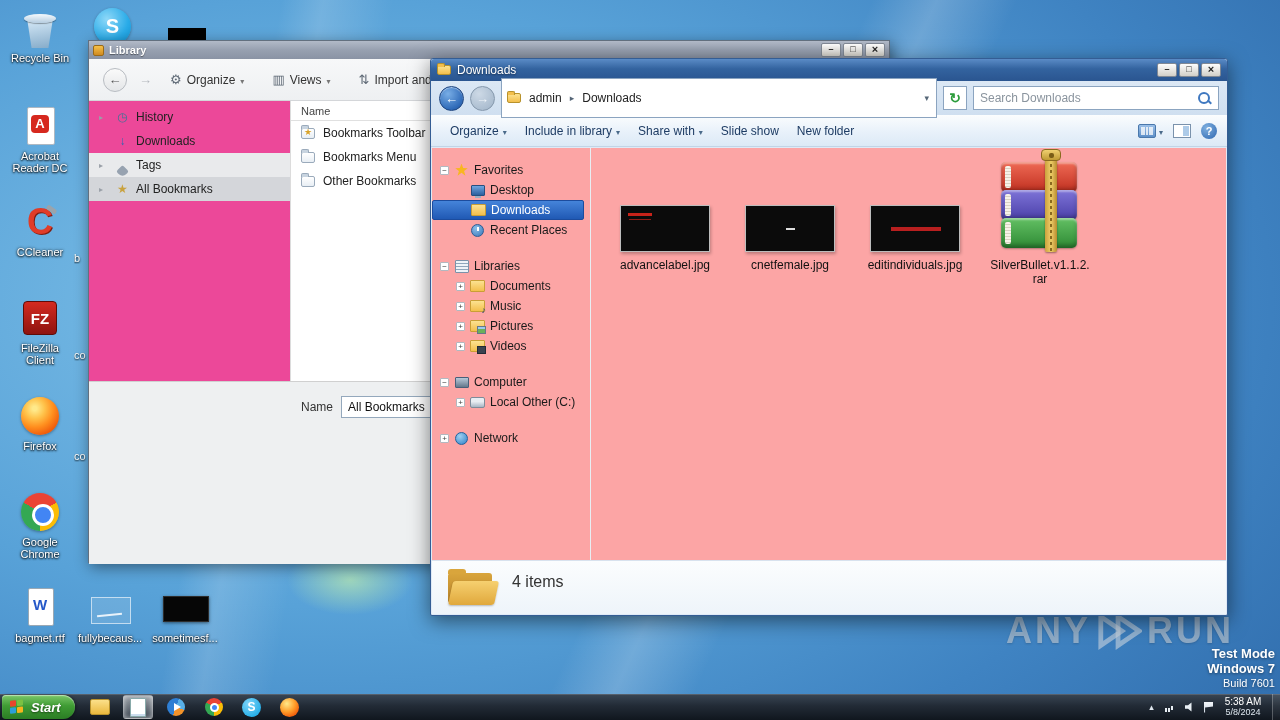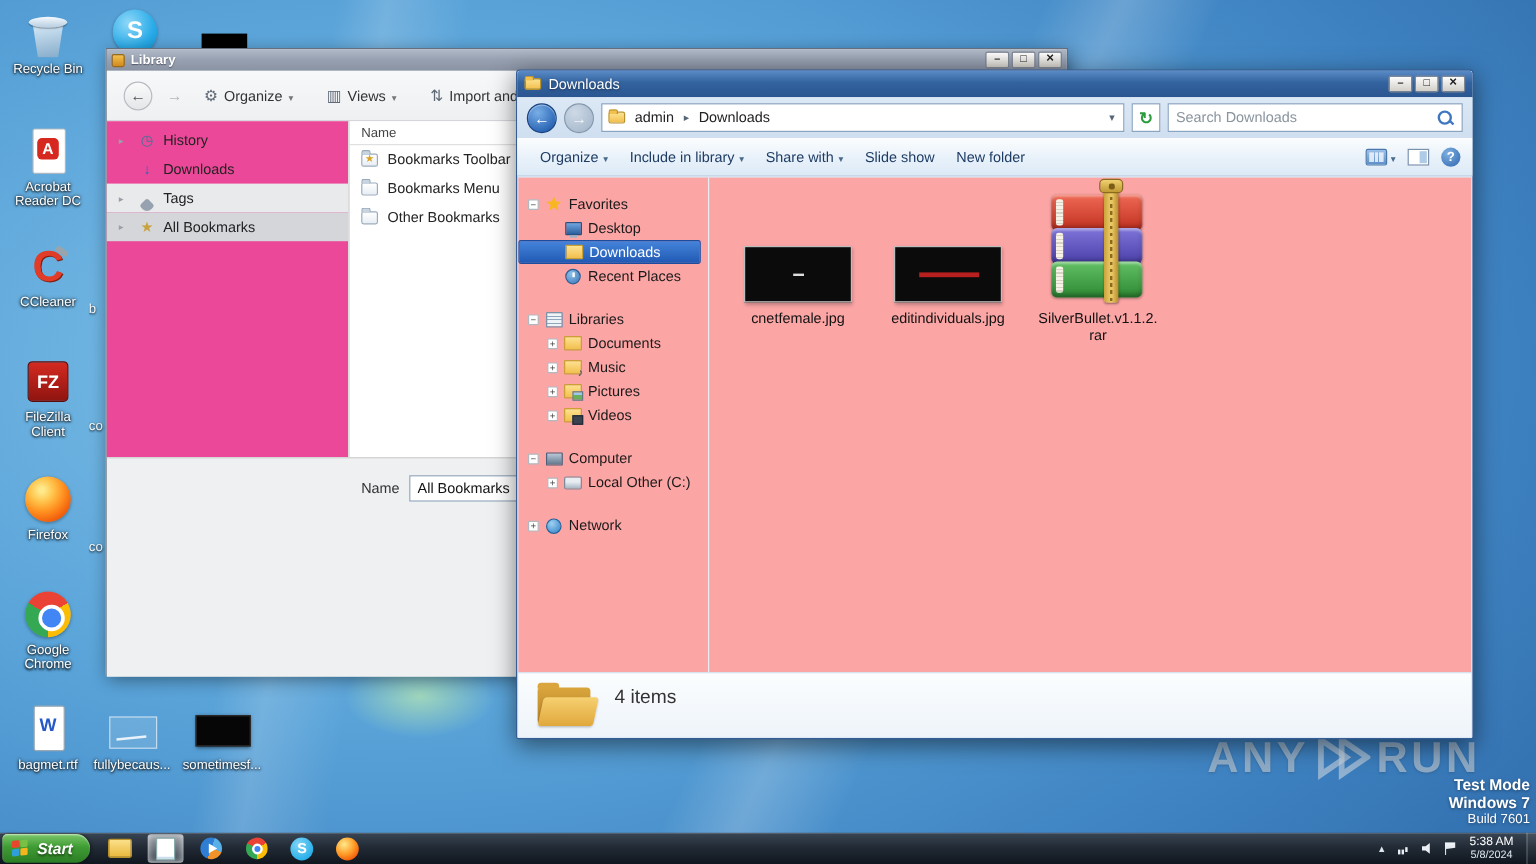--- a/index.html
+++ b/index.html
@@ -92,21 +92,21 @@
   .exp-titlebar{height:22px;background:linear-gradient(#5a8bc6,#33639f 45%,#2a5590);border-radius:3px 3px 0 0;display:flex;align-items:center;gap:6px;padding:0 6px}
   .exp-title{color:#fff;font-size:12px;text-shadow:0 1px 2px rgba(0,0,0,.5)}
   .mfold{width:14px;height:10px;background:linear-gradient(#fce291,#f3bf4d);border:1px solid #b8922c;border-radius:2px;position:relative}
   .mfold::before{content:"";position:absolute;left:-1px;top:-3px;width:6px;height:3px;background:#f3bf4d;border:1px solid #b8922c;border-bottom:none;border-radius:2px 2px 0 0}
   .exp-address{height:34px;display:flex;align-items:center;padding:0 8px;gap:6px;background:linear-gradient(#dce8f5,#cfdff0)}
   .navbtn{width:25px;height:25px;border-radius:50%;display:flex;align-items:center;justify-content:center;color:#fff;font-size:13px;font-weight:bold;flex:0 0 25px}
   .navbtn.back{background:radial-gradient(circle at 35% 30%,#79aee6,#2f6ab8 70%,#1f4f96);border:1px solid #1c4480;box-shadow:inset 0 1px 1px rgba(255,255,255,.5)}
   .navbtn.back::before{content:"←"}
   .navbtn.fwd{background:radial-gradient(circle at 35% 30%,#cdd9e6,#9fb3c8);border:1px solid #8598ac;color:#f0f5fa}
   .navbtn.fwd::before{content:"→"}
-  .crumbbar{flex:0 0 436px;height:24px;background:#fff;border:1px solid #8ba4c0;display:flex;align-items:center;padding:0 5px;gap:5px;color:#222}
+  .crumbbar{flex:0 0 436px;height:40px;background:#fff;border:1px solid #8ba4c0;display:flex;align-items:center;padding:0 5px;gap:5px;color:#222}
   .crumb{padding:0 3px}
   .crumb-sep{color:#567;font-size:9px}
   .crumb-dd{margin-left:auto;color:#567;font-size:9px;padding-right:2px}
   .refreshbtn{width:24px;height:24px;background:#fff;border:1px solid #8ba4c0;display:flex;align-items:center;justify-content:center;color:#2c9c3c;font-size:14px;font-weight:bold;flex:0 0 24px}
   .refreshbtn::before{content:"↻"}
   .searchbox{flex:1;height:24px;background:#fff;border:1px solid #8ba4c0;display:flex;align-items:center;padding:0 6px;gap:6px}
   .searchbox input{border:none;outline:none;flex:1;font-size:12px;color:#333;min-width:0}
   .searchbox input::placeholder{color:#8a949e}
   .magico{width:15px;height:15px;position:relative;flex:0 0 15px}
   .magico::before{content:"";position:absolute;left:1px;top:1px;width:8px;height:8px;border:2px solid #3f78c0;border-radius:50%}
@@ -458,20 +458,28 @@
         </div>
         <div class="nrow lvl0 ngap">
           <span class="nexp plus"></span>
           <span class="nico ni-network"></span>
           <span>Network</span>
         </div>
       </div>
     <div class="exp-content">
         <div class="fitem">
           <div class="fthumb">
+            <div class="jthumb jt-advancelabel"></div>
+          </div>
+          <div class="flabel">
+            <div>advancelabel.jpg</div>
+          </div>
+        </div>
+        <div class="fitem">
+          <div class="fthumb">
             <div class="jthumb jt-cnetfemale"></div>
           </div>
           <div class="flabel">
             <div>cnetfemale.jpg</div>
           </div>
         </div>
         <div class="fitem">
           <div class="fthumb">
             <div class="jthumb jt-editindividuals"></div>
           </div>

